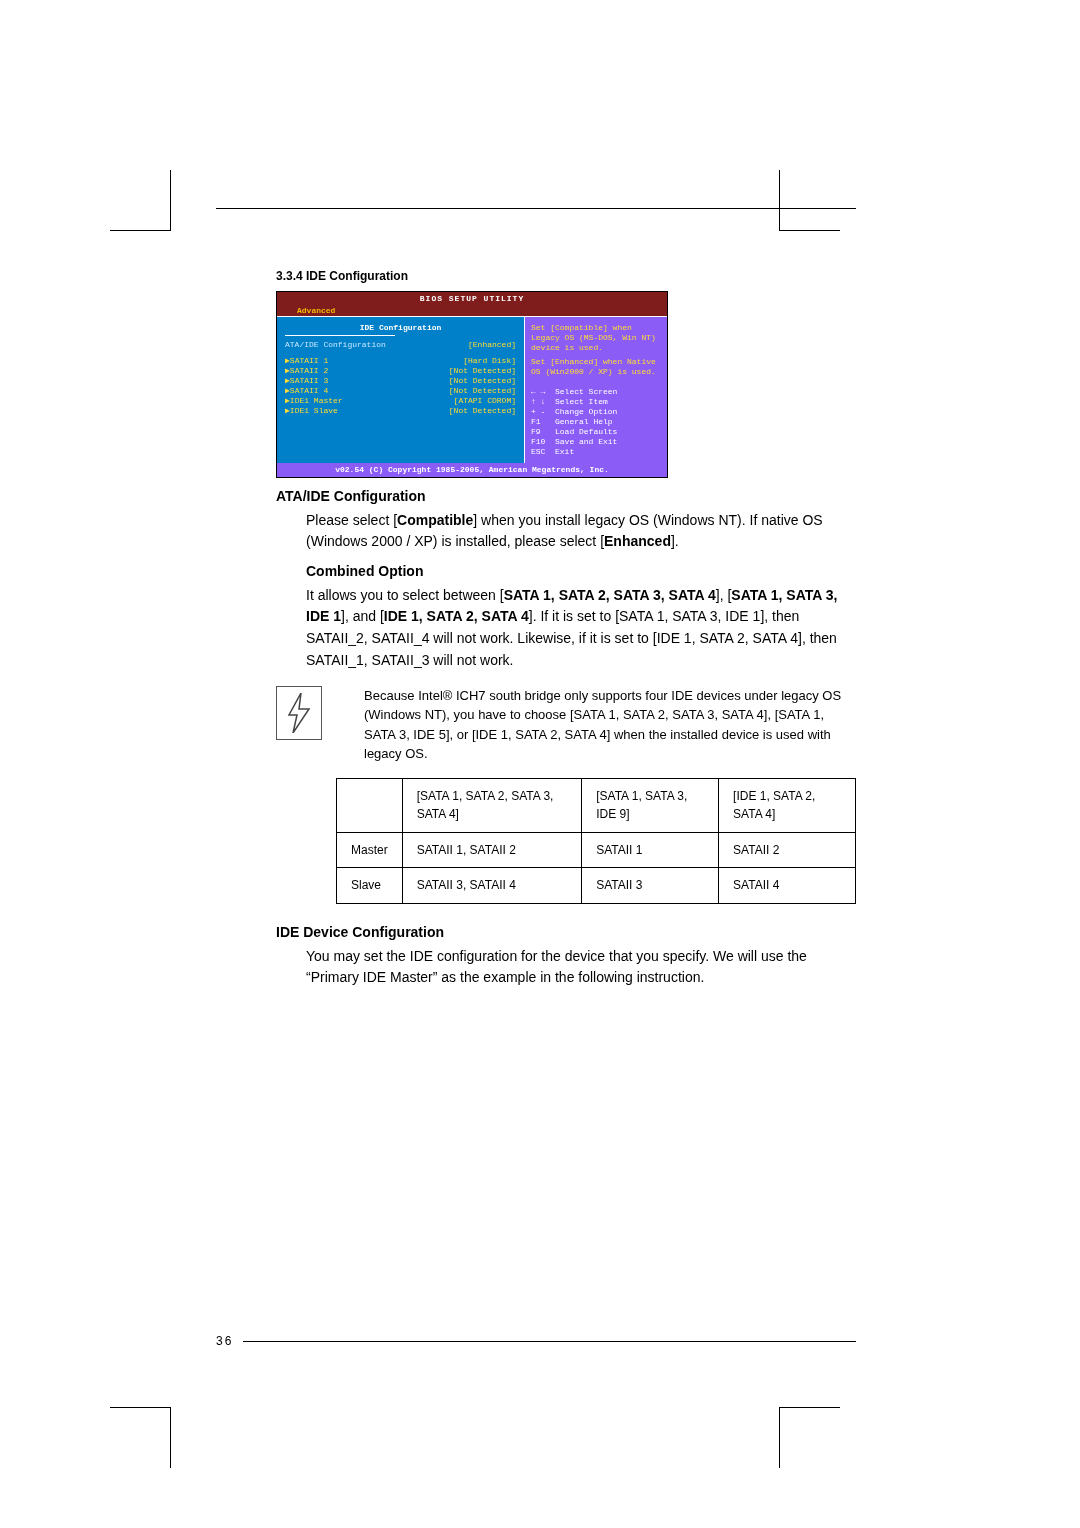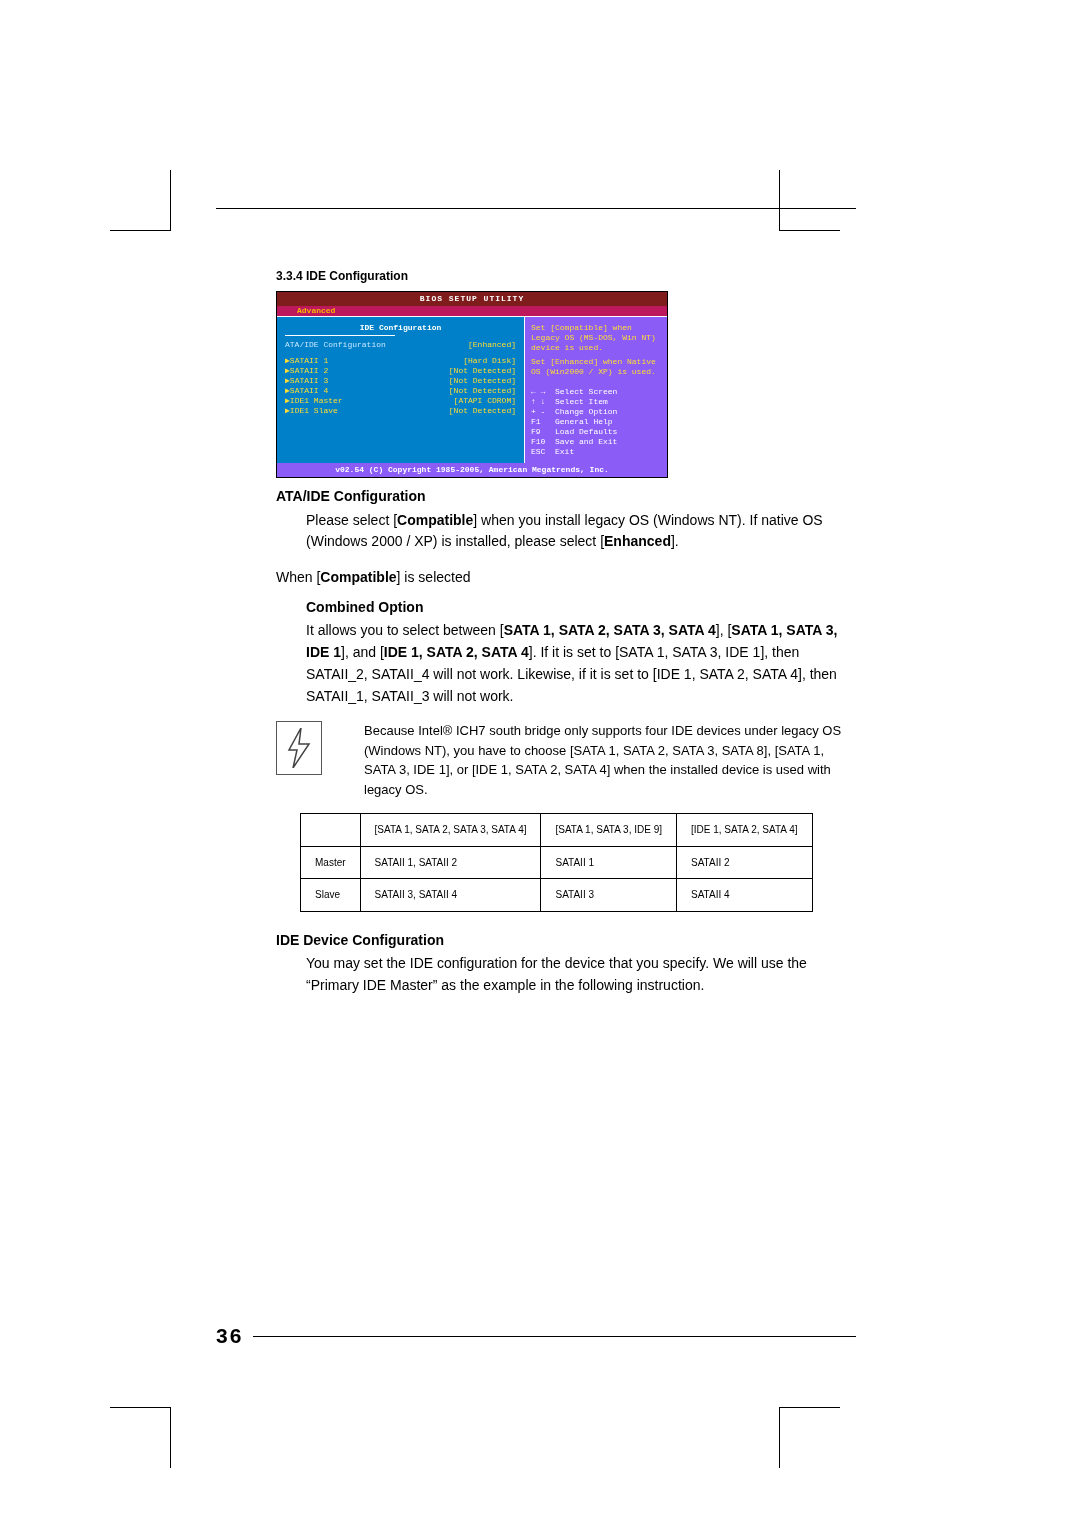--- a/index.html
+++ b/index.html
@@ -40,21 +40,21 @@
     width: 390px;
     margin-left: 60px;
     background: #0080c8;
     border: 1px solid #000;
     font-family: "Courier New", monospace;
     font-size: 8px;
     line-height: 1.25;
     color: #fff;
   }
   .bios .titlebar { background:#7f1d1d; color:#fff; text-align:center; font-weight:bold; padding:2px 0; letter-spacing:1px;}
-  .bios .tabbar { background:#be185d; padding:0 20px; }
+  .bios .tabbar { background:#7f1d1d; padding:0 20px; }
   .bios .tabbar span { color:#f5b800; font-weight:bold; }
   .bios .body { display:flex; border-top:1px solid #fff; }
   .bios .left { flex:1; background:#0080c8; padding:6px 8px; position:relative;text-align:center; }
   .bios .right { width:130px; background:#8b5cf6; padding:6px 6px; border-left:1px solid #fff;}
   .bios .heading { color:#fff; font-weight:bold; }
   .bios .hr { height:1px; background:#fff; margin:2px 0 4px; width:110px;}
   .bios .row { display:flex; justify-content:space-between; }
   .bios .yellow { color:#ffdd33; }
   .bios .cyan { color:#c7e6ff; }
   .bios .keyrow { display:flex; }
@@ -62,25 +62,25 @@
   .bios .keyrow .d{ color:#fff;}
   .bios .footer { background:#8b5cf6; color:#fff; text-align:center; padding:2px 0; font-weight:bold;}
   .bodytext { font-size:14px; line-height:1.55; }
   .h3 { font-weight:bold; margin:8px 0 2px 60px; font-size:14px;}
   .para { margin:0 0 0 90px; }
   .para2 { margin:14px 0 0 60px; }
   .note-wrap { display:flex; margin:14px 0 0 60px; align-items:flex-start;}
   .note-icon { width:44px; height:52px; border:1px solid #555; display:flex; align-items:center; justify-content:center; margin-right:12px; flex:0 0 44px;}
   .note-icon svg { width:28px; height:40px; }
   .note-text { flex:1; border:0; font-size:13px; line-height:1.5; padding:0 8px 0 30px;}
-  table.options { border-collapse:collapse; margin:14px 0 0 84px; font-size:10px;}
+  table.options { border-collapse:collapse; margin:14px 0 0 120px; font-size:12px;}
   table.options td, table.options th { border:1px solid #000; padding:8px 14px; text-align:left; font-weight:normal;}
   table.options th { background:#fff; }
   .pagenum-row { position:absolute; bottom:180px; left:216px; width:640px; display:flex; align-items:center; }
-  .pagenum { font-size:21px; font-weight:bold; letter-spacing:2px; margin-right:10px;}
+  .pagenum { font-size:12px; font-weight:normal; letter-spacing:2px; margin-right:10px;}
   .pagenum-rule { flex:1; border-top:1px solid #000; }
 </style>
 </head>
 <body>
 
 <div class="crop-tl"></div>
 <div class="crop-tr"></div>
 <div class="crop-bl"></div>
 <div class="crop-br"></div>
 
@@ -163,36 +163,33 @@
     </div>
     <div class="footer">v02.54 (C) Copyright 1985-2005, American Megatrends, Inc.</div>
   </div>
 
   <div class="bodytext">
     <div class="h3">ATA/IDE Configuration</div>
     <p class="para">
       <span>Please select [</span><b>Compatible</b><span>] when you install legacy OS (Windows NT). If native OS (Windows 2000 / XP) is installed, please select [</span><b>Enhanced</b><span>].</span>
     </p>
 
-    <p class="para2">
-      <span>When [</span><b>Compatible</b><span>] is selected</span>
-    </p>
 
     <div class="h3" style="margin-left:90px">Combined Option</div>
     <p class="para">
       <span>It allows you to select between [</span><b>SATA 1, SATA 2, SATA 3, SATA 4</b><span>], [</span><b>SATA 1, SATA 3, IDE 1</b><span>], and [</span><b>IDE 1, SATA 2, SATA 4</b><span>]. If it is set to [SATA 1, SATA 3, IDE 1], then SATAII_2, SATAII_4 will not work. Likewise, if it is set to [IDE 1, SATA 2, SATA 4], then SATAII_1, SATAII_3 will not work.</span>
     </p>
 
     <div class="note-wrap">
       <div class="note-icon">
         <svg viewBox="0 0 24 40">
             <polygon points="14,0 2,22 10,22 6,40 22,16 12,16" fill="none" stroke="#444" stroke-width="1.5"></polygon>
           </svg>
       </div>
-      <div class="note-text">Because Intel® ICH7 south bridge only supports four IDE devices under legacy OS (Windows NT), you have to choose [SATA 1, SATA 2, SATA 3, SATA 8], [SATA 1, SATA 3, IDE 1], or [IDE 1, SATA 2, SATA 4] when the installed device is used with legacy OS.</div>
+      <div class="note-text">Because Intel® ICH7 south bridge only supports four IDE devices under legacy OS (Windows NT), you have to choose [SATA 1, SATA 2, SATA 3, SATA 4], [SATA 1, SATA 3, IDE 5], or [IDE 1, SATA 2, SATA 4] when the installed device is used with legacy OS.</div>
     </div>
 
     <table class="options">
       <tbody>
           <tr>
         <th></th>
         <th>[SATA 1, SATA 2, SATA 3, SATA 4]</th>
         <th>[SATA 1, SATA 3, IDE 9]</th>
         <th>[IDE 1, SATA 2, SATA 4]</th>
       </tr>

